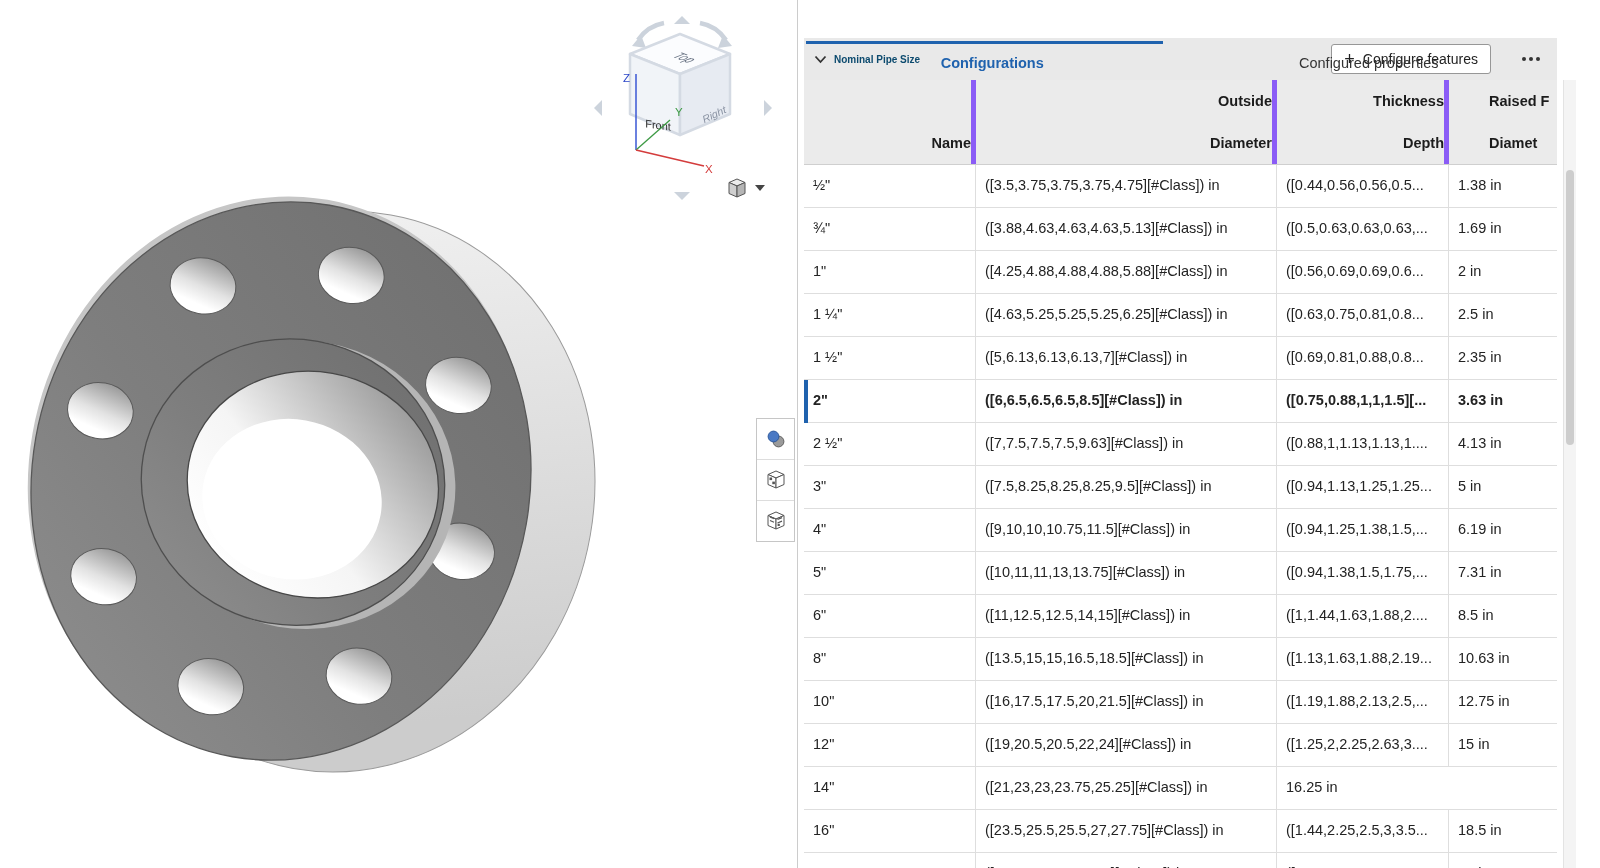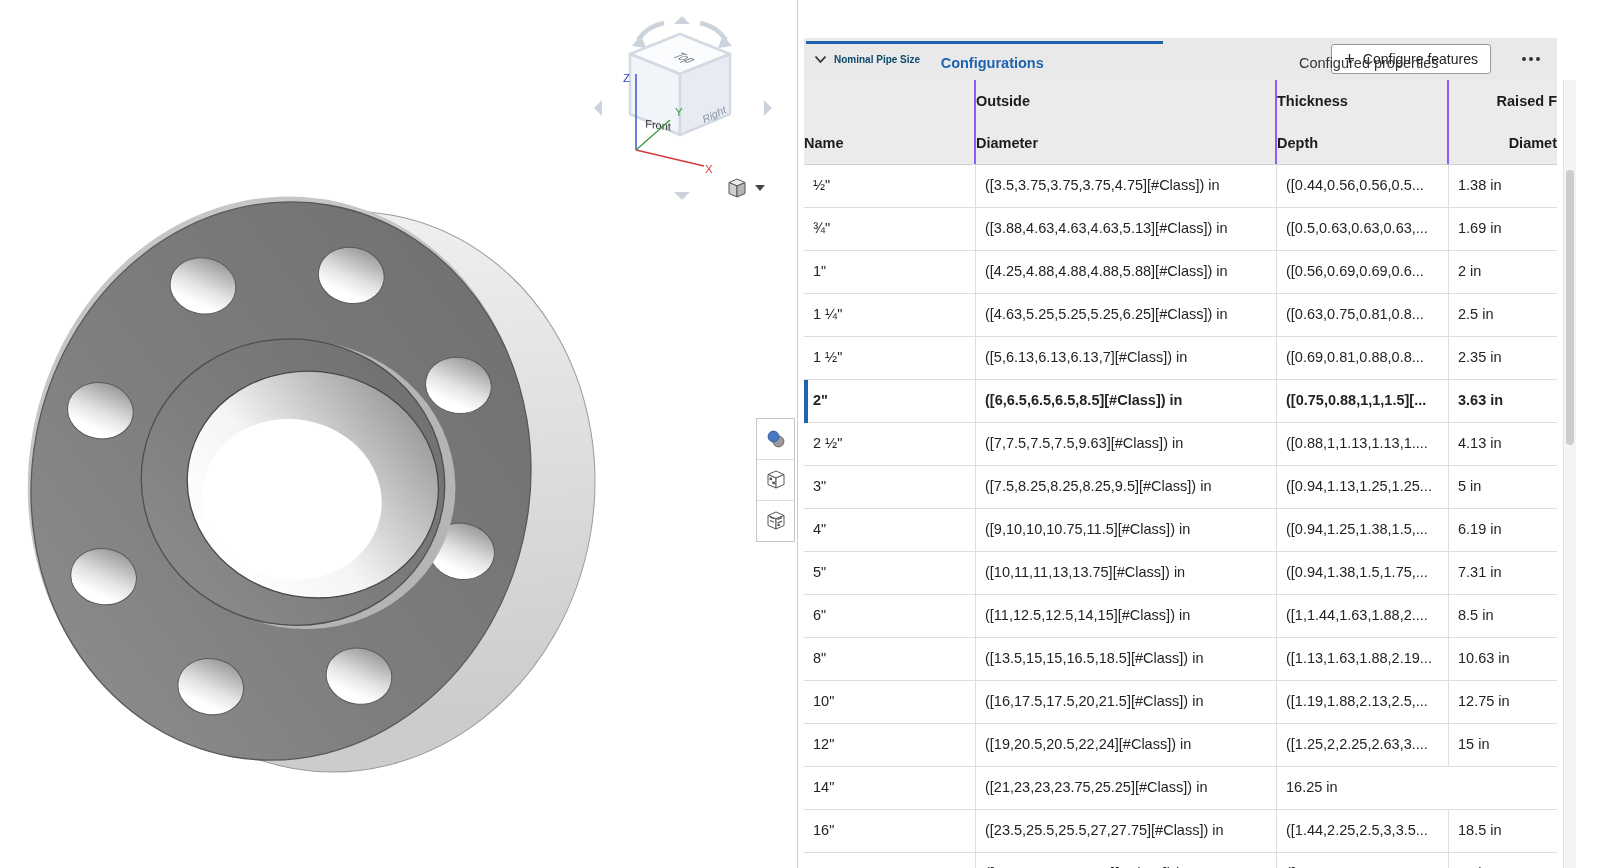--- a/index.html
+++ b/index.html
@@ -34,25 +34,25 @@
   .section-title{font-weight:700;font-size:10px;color:#0c4a6e;}
   .section-spacer{flex:1;}
   .configure-btn{display:flex;align-items:center;background:#fff;border:1px solid #979797;border-radius:3px;
                  height:30px;padding:0 12px;font-size:14px;color:#222;cursor:pointer;margin-right:24px;
                  font-family:inherit;}
   .configure-btn .plus{font-size:18px;line-height:1;margin-right:8px;font-weight:400;}
   .more-btn{background:none;border:none;cursor:pointer;padding:4px 6px;margin-right:2px;display:flex;align-items:center;}
 
   .table-wrap{position:absolute;left:0;top:80px;width:753px;bottom:0;overflow:hidden;}
   .thead{display:grid;grid-template-columns:172px 301px 172px 1fr;background:#ebebeb;border-bottom:1px solid #cfcfcf;}
-  .th{border-right:2px solid #8b5cf6;font-weight:700;font-size:14.5px;color:#1c1c1c;
-      text-align:left;overflow:hidden;white-space:nowrap;}
+  .th{border-right:5px solid #8b5cf6;font-weight:700;font-size:14.5px;color:#1c1c1c;
+      text-align:right;overflow:hidden;white-space:nowrap;}
   .th:last-child{border-right:none;}
   .th .l{height:42px;line-height:42px;}
-  .th.last{text-align:right;padding-left:40px;}
+  .th.last{text-align:left;padding-left:40px;}
 
   .tr{display:grid;grid-template-columns:172px 301px 172px 1fr;height:42px;line-height:41px;
       border-bottom:1px solid #dedede;position:relative;background:#fff;cursor:pointer;}
   .td{padding-left:9px;border-right:1px solid #dedede;font-size:14.5px;color:#232323;
       white-space:nowrap;overflow:hidden;box-sizing:border-box;}
   .td:last-child{border-right:none;}
   .tr.selected{font-weight:700;}
   .tr.selected::before{content:'';position:absolute;left:0;top:0;bottom:-1px;width:4px;background:var(--accent);}
 
   .vscroll{position:absolute;left:759px;top:80px;bottom:0;width:12px;background:#f4f4f4;border-left:1px solid #e3e3e3;}

